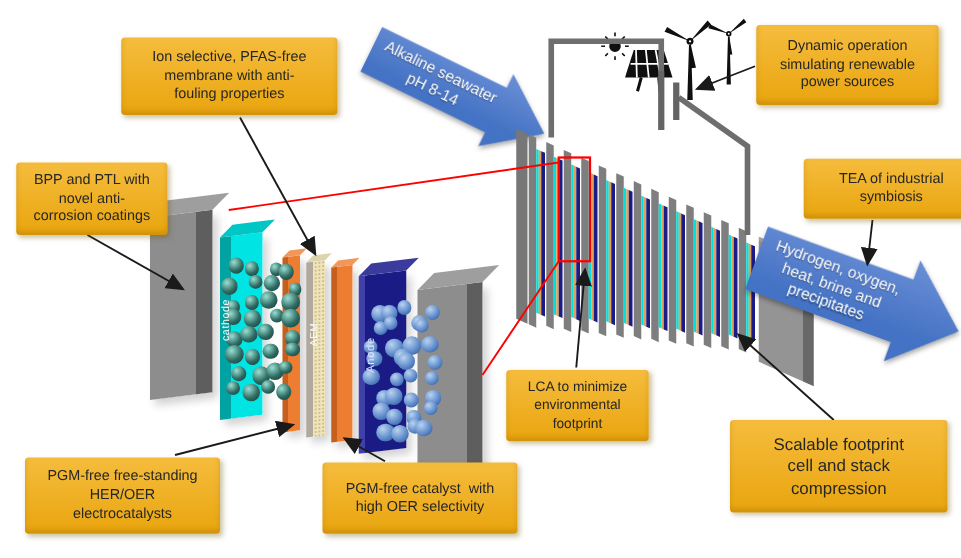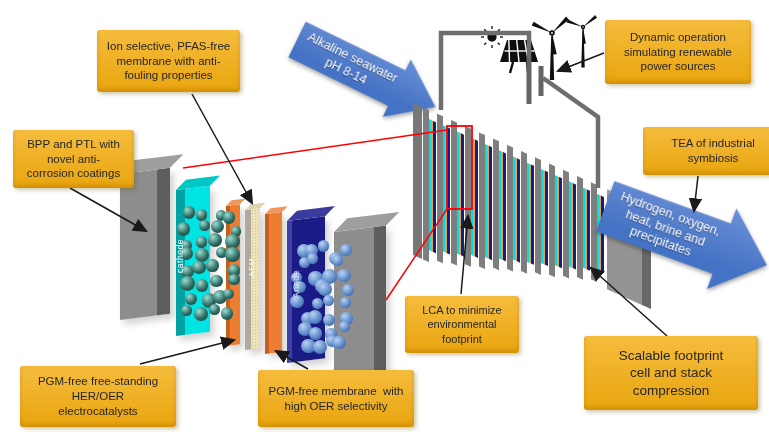--- a/index.html
+++ b/index.html
@@ -323,34 +323,34 @@
     <line x1="70" y1="188" x2="146" y2="231" marker-end="url(#ah)"></line>
     <line x1="604" y1="53" x2="558" y2="71" marker-end="url(#ah)"></line>
     <line x1="698" y1="176" x2="694" y2="211" marker-end="url(#ah)"></line>
     <line x1="461" y1="294" x2="468" y2="216" marker-end="url(#ah)"></line>
     <line x1="667" y1="336" x2="591" y2="268" marker-end="url(#ah)"></line>
     <line x1="140" y1="364" x2="234" y2="340" marker-end="url(#ah)"></line>
     <line x1="308" y1="369" x2="276" y2="351" marker-end="url(#ah)"></line>
   </g>
 </svg>
 
-<div class="ybox" style="left:97px;top:30px;width:143px;height:62px;">Ion selective, PFAS-free
+<div class="ybox" style="left:97px;top:30px;width:173px;height:62px;">Ion selective, PFAS-free
 membrane with anti-
 fouling properties</div>
 <div class="ybox" style="left:13px;top:130px;width:121px;height:58px;">BPP and PTL with
 novel anti-
 corrosion coatings</div>
 <div class="ybox" style="left:605px;top:20px;width:146px;height:64px;">Dynamic operation
 simulating renewable
 power sources</div>
 <div class="ybox" style="left:643px;top:127px;width:140px;height:48px;">TEA of industrial
 symbiosis</div>
 <div class="ybox" style="left:405px;top:296px;width:114px;height:57px;font-size:11px;">LCA to minimize
 environmental
 footprint</div>
 <div class="ybox" style="left:584px;top:336px;width:174px;height:74px;font-size:13.5px;">Scalable footprint
 cell and stack
 compression</div>
 <div class="ybox" style="left:20px;top:366px;width:156px;height:61px;">PGM-free free-standing
 HER/OER
 electrocatalysts</div>
-<div class="ybox" style="left:258px;top:370px;width:156px;height:57px;">PGM-free membrane  with
+<div class="ybox" style="left:258px;top:370px;width:156px;height:57px;">PGM-free catalyst  with
 high OER selectivity</div>
 
 </body></html>

